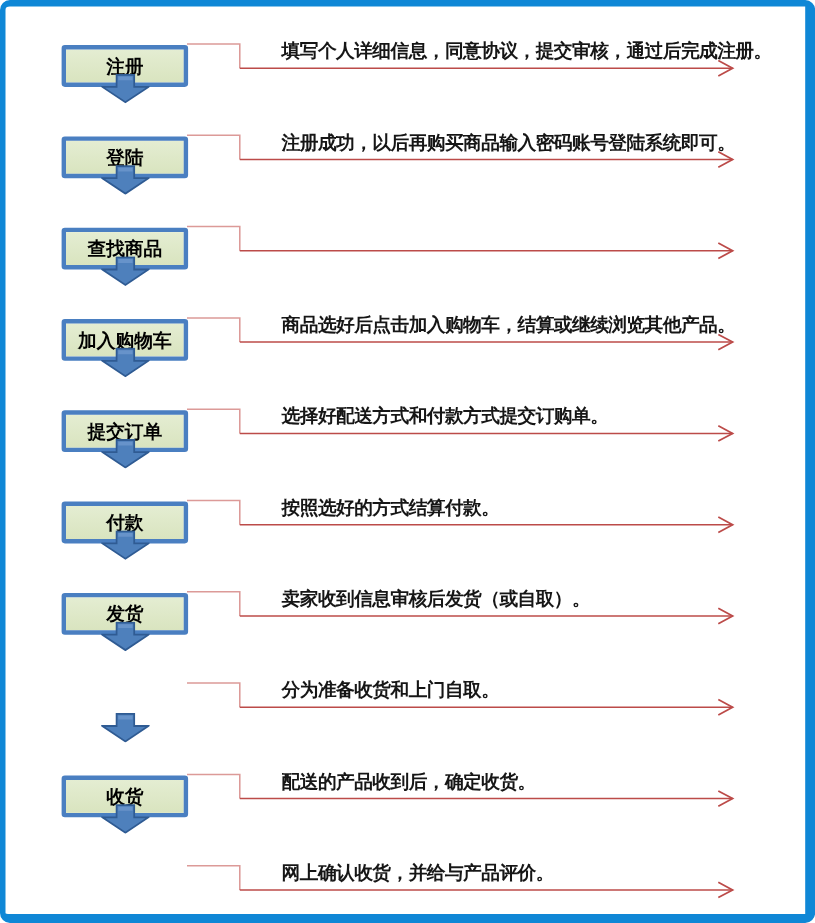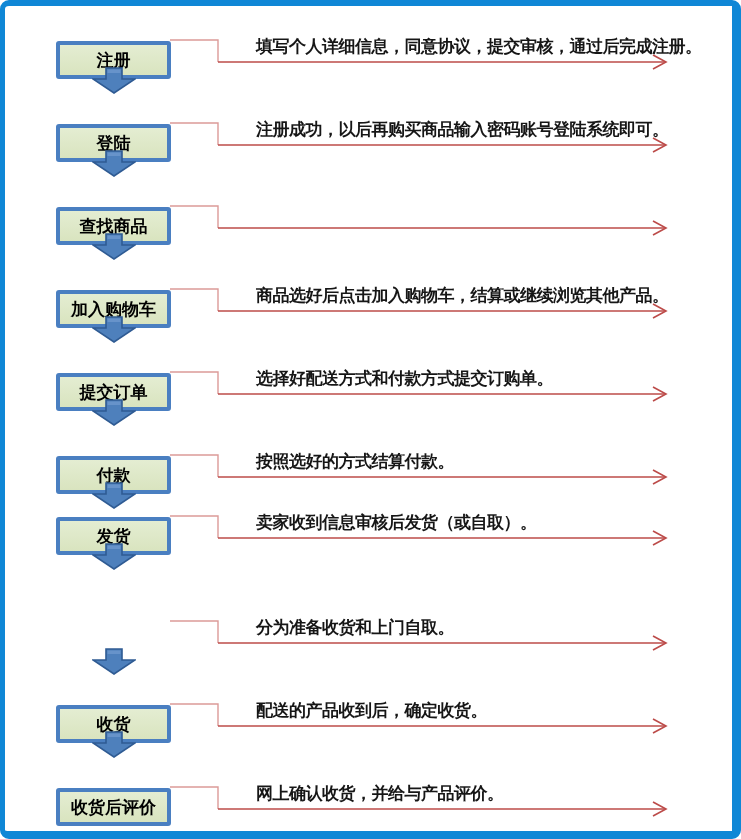--- a/index.html
+++ b/index.html
@@ -127,21 +127,21 @@
       <line class="mainline" x1="48" y1="41" x2="496" y2="41"></line>
       <polyline class="arrowhead" points="483,34 496,41 483,48"></polyline>
     </svg>
     <span class="desc">按照选好的方式结算付款。</span>
     <svg class="down-arrow" viewBox="0 0 44 27" xmlns="http://www.w3.org/2000/svg">
       <polygon class="block-arrow" points="14,1 30,1 30,12 43,12 22,26 1,12 14,12"></polygon>
       <polygon class="block-arrow-hi" points="15.5,2.5 28.5,2.5 28.5,6 15.5,6"></polygon>
     </svg>
   </div>
 
-  <div class="row" style="top: 497px;">
+  <div class="row" style="top: 519px;">
     <div class="step-box">
       <span class="step-label">发货</span>
     </div>
     <svg class="connector" viewBox="0 0 502 52" xmlns="http://www.w3.org/2000/svg">
       <polyline class="elbow" points="0,19 48,19 48,41"></polyline>
       <line class="mainline" x1="48" y1="41" x2="496" y2="41"></line>
       <polyline class="arrowhead" points="483,34 496,41 483,48"></polyline>
     </svg>
     <span class="desc">卖家收到信息审核后发货（或自取）。</span>
     <svg class="down-arrow" viewBox="0 0 44 27" xmlns="http://www.w3.org/2000/svg">
@@ -173,23 +173,20 @@
       <polyline class="arrowhead" points="483,34 496,41 483,48"></polyline>
     </svg>
     <span class="desc">配送的产品收到后，确定收货。</span>
     <svg class="down-arrow" viewBox="0 0 44 27" xmlns="http://www.w3.org/2000/svg">
       <polygon class="block-arrow" points="14,1 30,1 30,12 43,12 22,26 1,12 14,12"></polygon>
       <polygon class="block-arrow-hi" points="15.5,2.5 28.5,2.5 28.5,6 15.5,6"></polygon>
     </svg>
   </div>
 
   <div class="row" style="top: 768px;">
-    <div class="step-box">
-      <span class="step-label">收货后评价</span>
-    </div>
     <svg class="connector" viewBox="0 0 502 52" xmlns="http://www.w3.org/2000/svg">
       <polyline class="elbow" points="0,19 48,19 48,41"></polyline>
       <line class="mainline" x1="48" y1="41" x2="496" y2="41"></line>
       <polyline class="arrowhead" points="483,34 496,41 483,48"></polyline>
     </svg>
     <span class="desc">网上确认收货，并给与产品评价。</span>
 
   </div>
 </div>
 </div>

